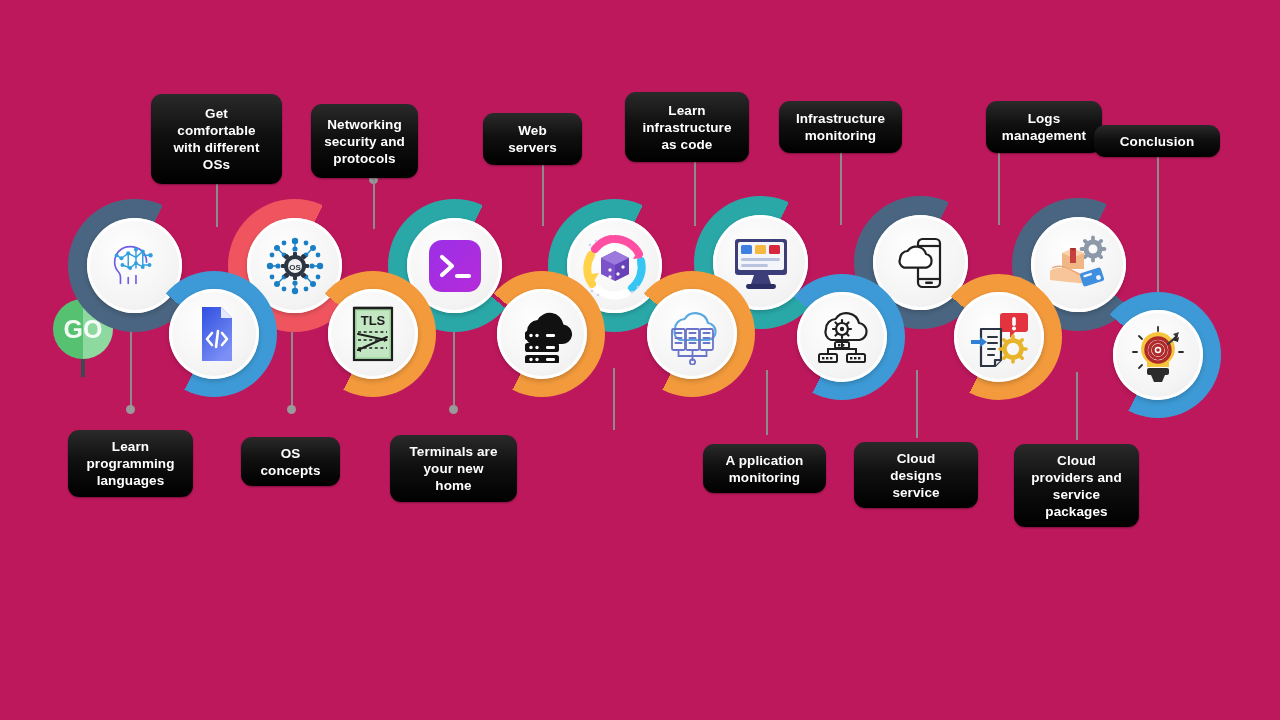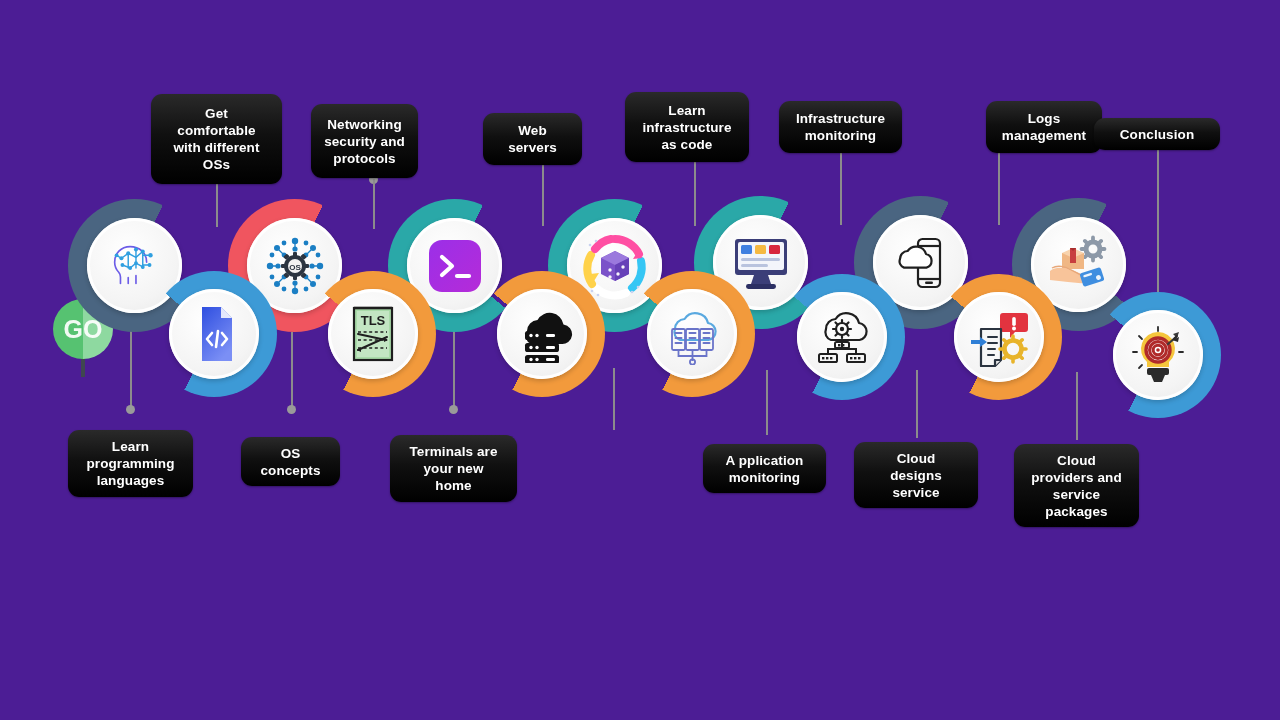--- a/index.html
+++ b/index.html
@@ -1,19 +1,19 @@
 <!DOCTYPE html>
 <html><head>
 <meta charset="utf-8">
 <style>
   * { margin:0; padding:0; box-sizing:border-box; }
   html, body { width:1280px; height:720px; background:#ffffff; overflow:hidden; }
   body { font-family:"Liberation Sans", sans-serif; }
 
-  #stage { position:relative; width:1280px; height:720px; background:#4c1d95; }
+  #stage { position:relative; width:1280px; height:720px; background:#be185d; }
 
   
   .conn { position:absolute; width:2px; background:#8c8c8c; }
   .conn-dot { position:absolute; width:9px; height:9px; border-radius:50%; background:#9a9a9a; }
 
   
   .chip {
     position:absolute;
     background:linear-gradient(180deg,#2a2a2a 0%,#101010 45%,#000 100%);
     color:#ffffff;
@@ -120,21 +120,21 @@
     </div>
   </div>
 
   <div class="chip" style="left:986px; top:101px; width:116px; height:52px; font-size:13.5px;">
     <div>
       <span>Logs</span>
       <span>management</span>
     </div>
   </div>
 
-  <div class="chip" style="left:1094px; top:118px; width:126px; height:32px; font-size:13.5px;">
+  <div class="chip" style="left:1094px; top:125px; width:126px; height:32px; font-size:13.5px;">
     <div>
       <span>Conclusion</span>
     </div>
   </div>
 
   <div class="chip" style="left:68px; top:430px; width:125px; height:67px; font-size:13.5px;">
     <div>
       <span>Learn</span>
       <span>programming</span>
       <span>languages</span>

